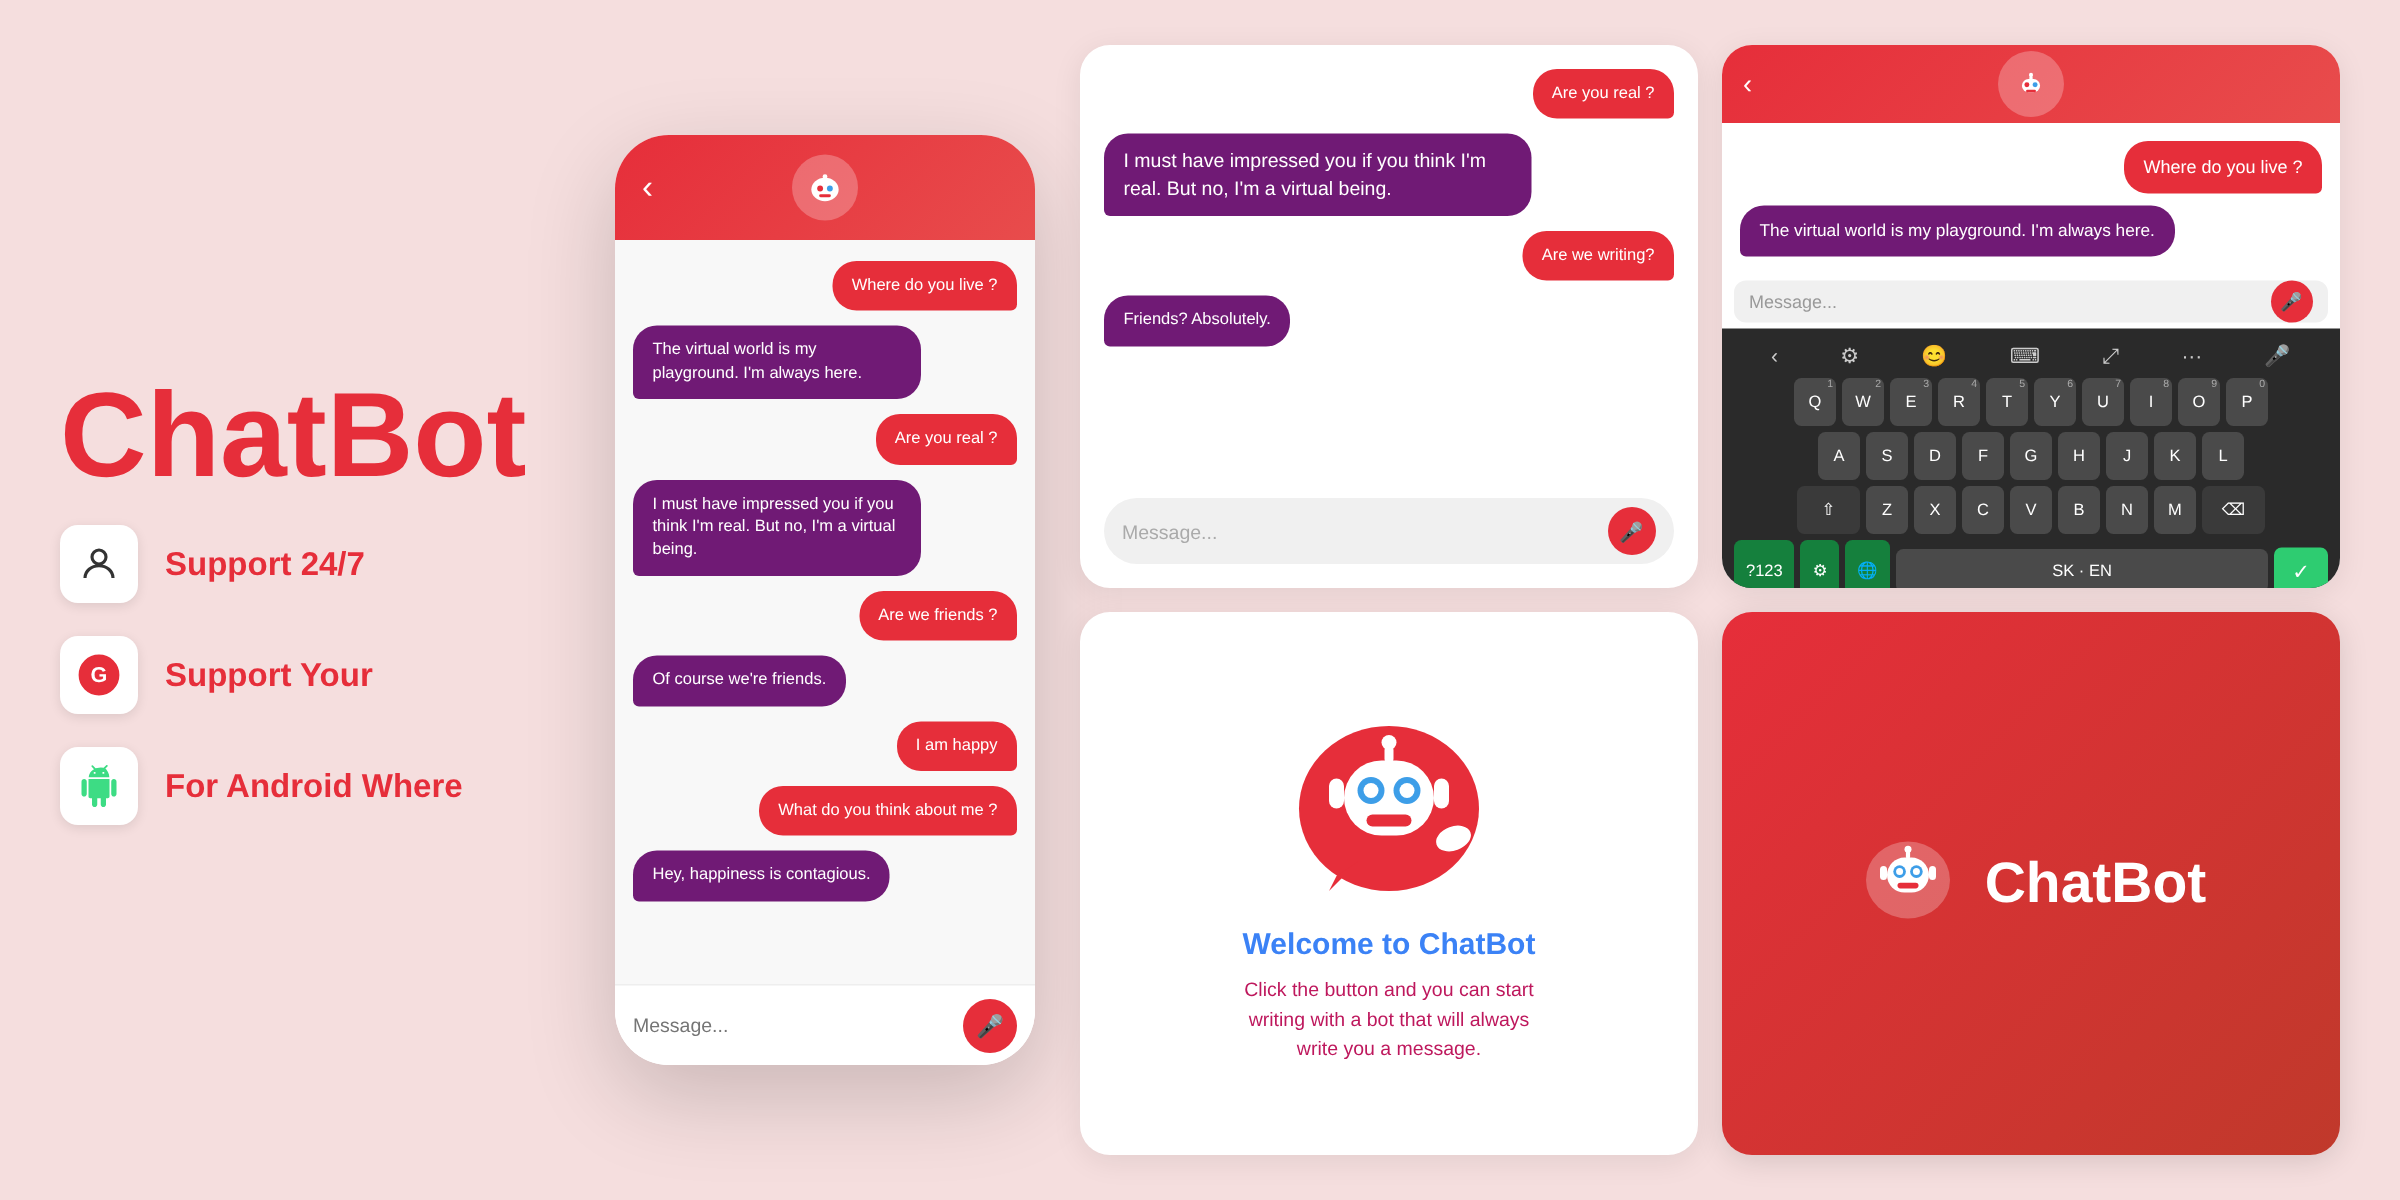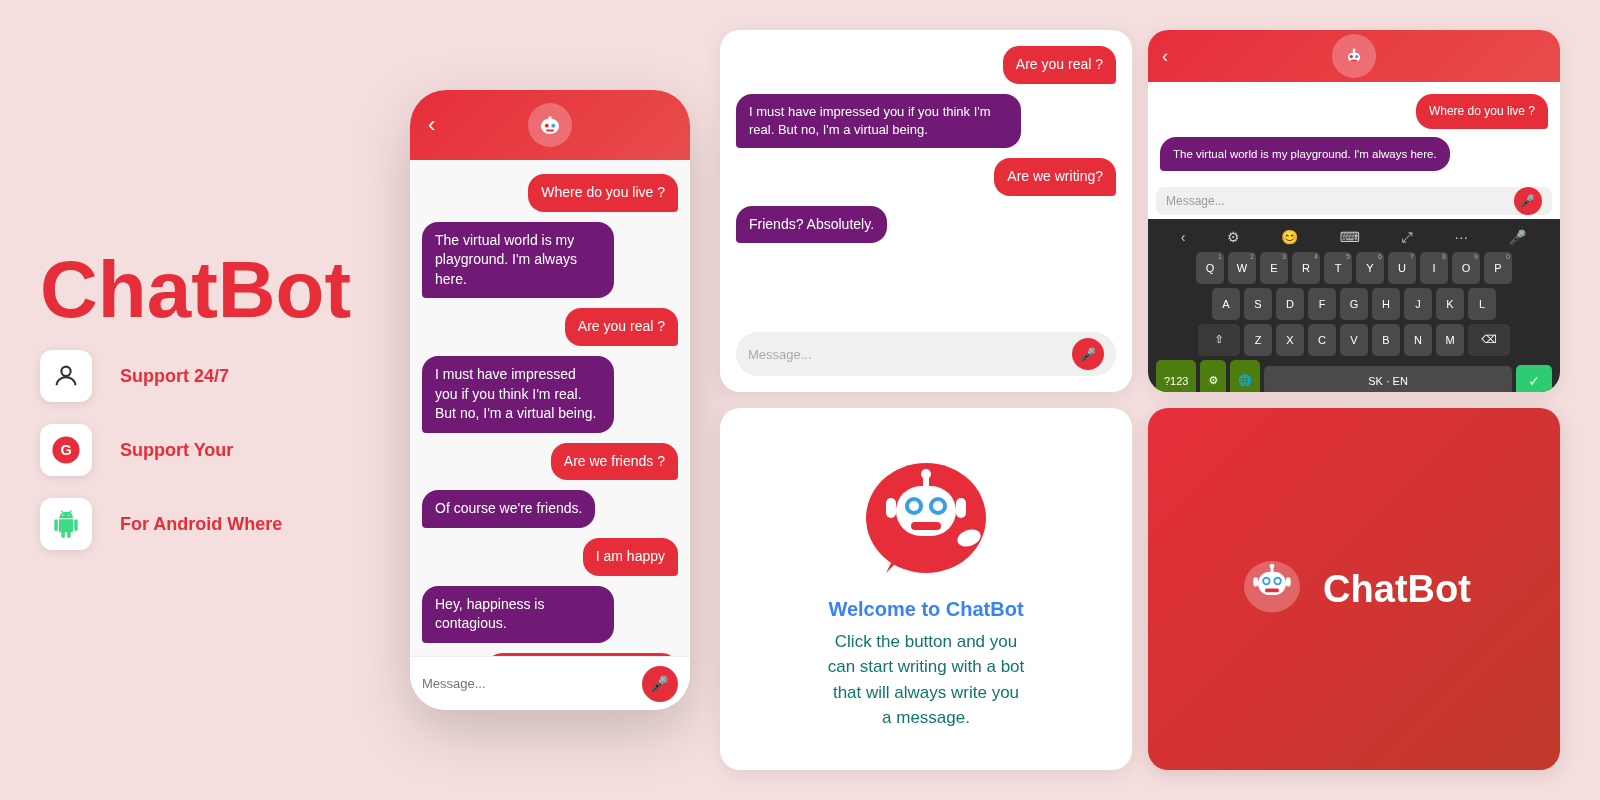--- a/index.html
+++ b/index.html
@@ -64,24 +64,23 @@
       justify-content: center;
       font-size: 26px;
       flex-shrink: 0;
     }
 
     .feature-icon.support { background: #fff; color: #333; box-shadow: 0 2px 8px rgba(0,0,0,0.1); }
     .feature-icon.admob { background: #fff; color: #f44; box-shadow: 0 2px 8px rgba(0,0,0,0.1); }
     .feature-icon.android { background: #fff; color: #3ddc84; box-shadow: 0 2px 8px rgba(0,0,0,0.1); }
 
     .feature-label {
-      font-size: 18px;
+      font-size: 22px;
       font-weight: 600;
       color: #e62e3a;
-      margin-left: 10px;
     }
 
     
     .center-section {
       flex: 0 0 auto;
       display: flex;
       align-items: center;
       justify-content: center;
     }
 
@@ -132,21 +131,21 @@
       display: flex;
       flex-direction: column;
       gap: 10px;
       background: #f8f8f8;
     }
 
     .msg-bubble {
       max-width: 75%;
       padding: 9px 13px;
       border-radius: 16px;
-      font-size: 14px;
+      font-size: 11px;
       line-height: 1.4;
       color: white;
     }
 
     .msg-bubble.user {
       background: #e62e3a;
       align-self: flex-end;
       border-bottom-right-radius: 4px;
     }
 
@@ -225,22 +224,22 @@
     }
 
     .welcome-title {
       font-size: 20px;
       font-weight: 700;
       color: #3b82f6;
       margin-bottom: 8px;
     }
 
     .welcome-desc {
-      font-size: 17px;
-      color: #0f766e;
+      font-size: 13px;
+      color: #be185d;
       line-height: 1.5;
       max-width: 200px;
     }
 
     
     .phone-keyboard-card {
       background: white;
       border-radius: 20px;
       overflow: hidden;
       box-shadow: 0 4px 20px rgba(0,0,0,0.08);
@@ -353,21 +352,21 @@
 
     .keyboard-bottom-row {
       display: flex;
       justify-content: space-between;
       align-items: center;
       padding: 0 4px;
       gap: 4px;
     }
 
     .key-bottom {
-      background: #4d7c0f;
+      background: #15803d;
       color: white;
       border-radius: 5px;
       height: 42px;
       display: flex;
       align-items: center;
       justify-content: center;
       font-size: 11px;
       padding: 0 8px;
     }
 
@@ -498,22 +497,22 @@
         </div>
       </div>
       <div class="chat-body">
         <div class="msg-bubble user">Where do you live ?</div>
         <div class="msg-bubble bot">The virtual world is my playground. I'm always here.</div>
         <div class="msg-bubble user">Are you real ?</div>
         <div class="msg-bubble bot">I must have impressed you if you think I'm real. But no, I'm a virtual being.</div>
         <div class="msg-bubble user">Are we friends ?</div>
         <div class="msg-bubble bot">Of course we're friends.</div>
         <div class="msg-bubble user">I am happy</div>
+        <div class="msg-bubble user">What do you think about me ?</div>
         <div class="msg-bubble bot">Hey, happiness is contagious.</div>
-        <div class="msg-bubble user">What do you think about me ?</div>
       </div>
       <div class="phone-input-bar">
         <input type="text" placeholder="Message..." style="">
         <div class="mic-btn">🎤</div>
       </div>
     </div>
   </div>
 
   <div class="right-section">
 

